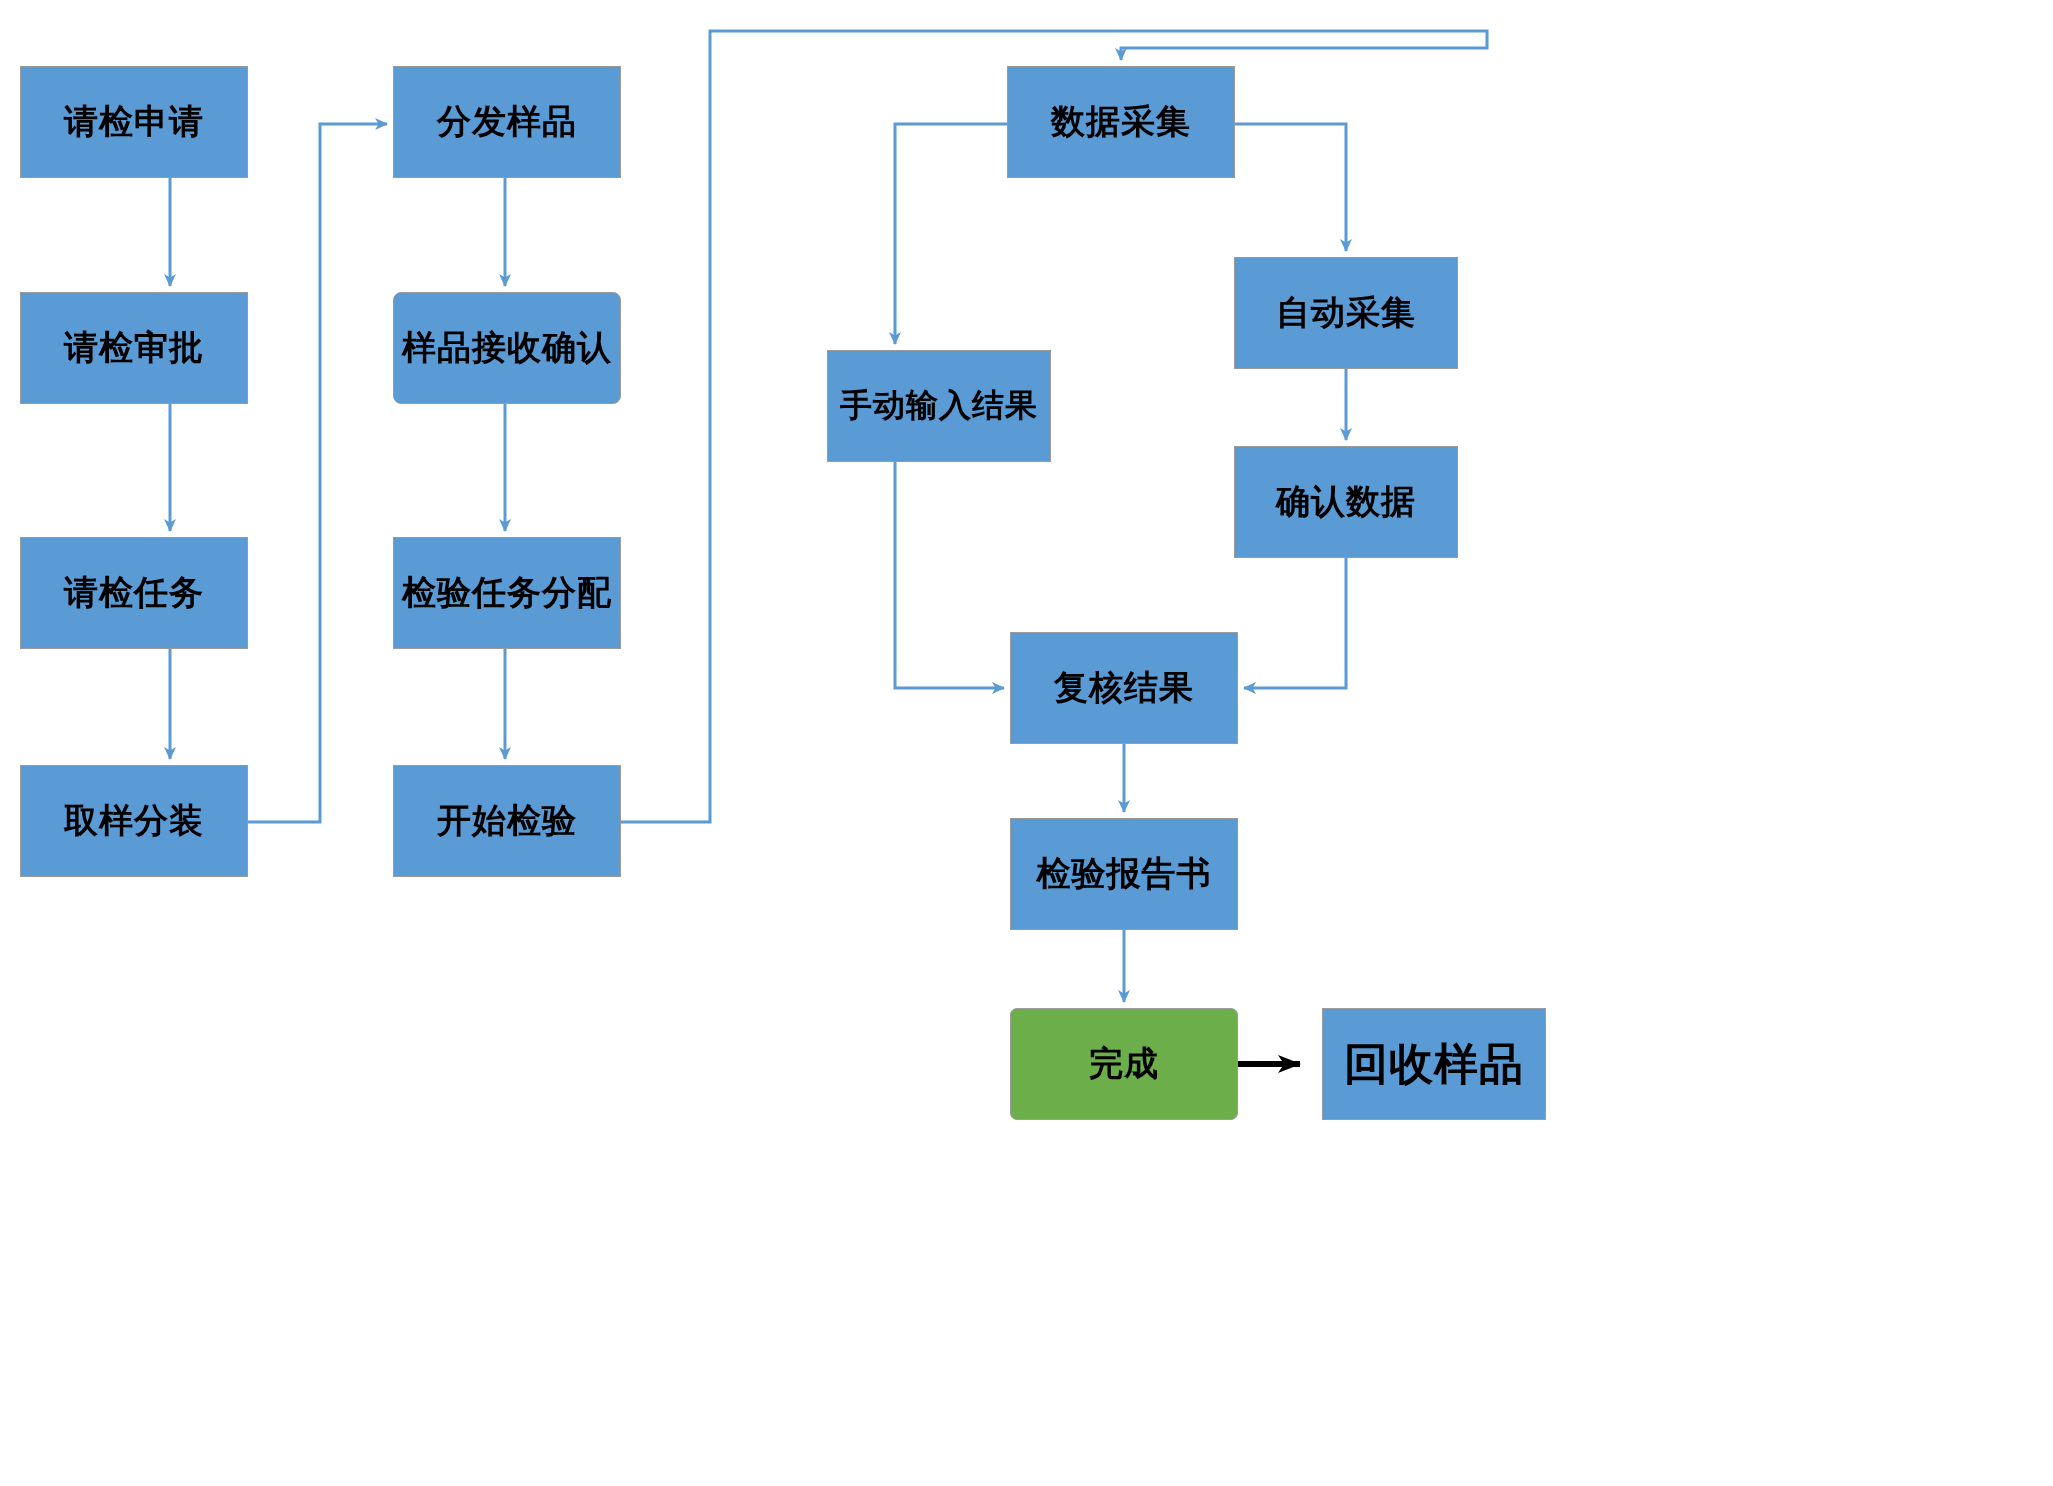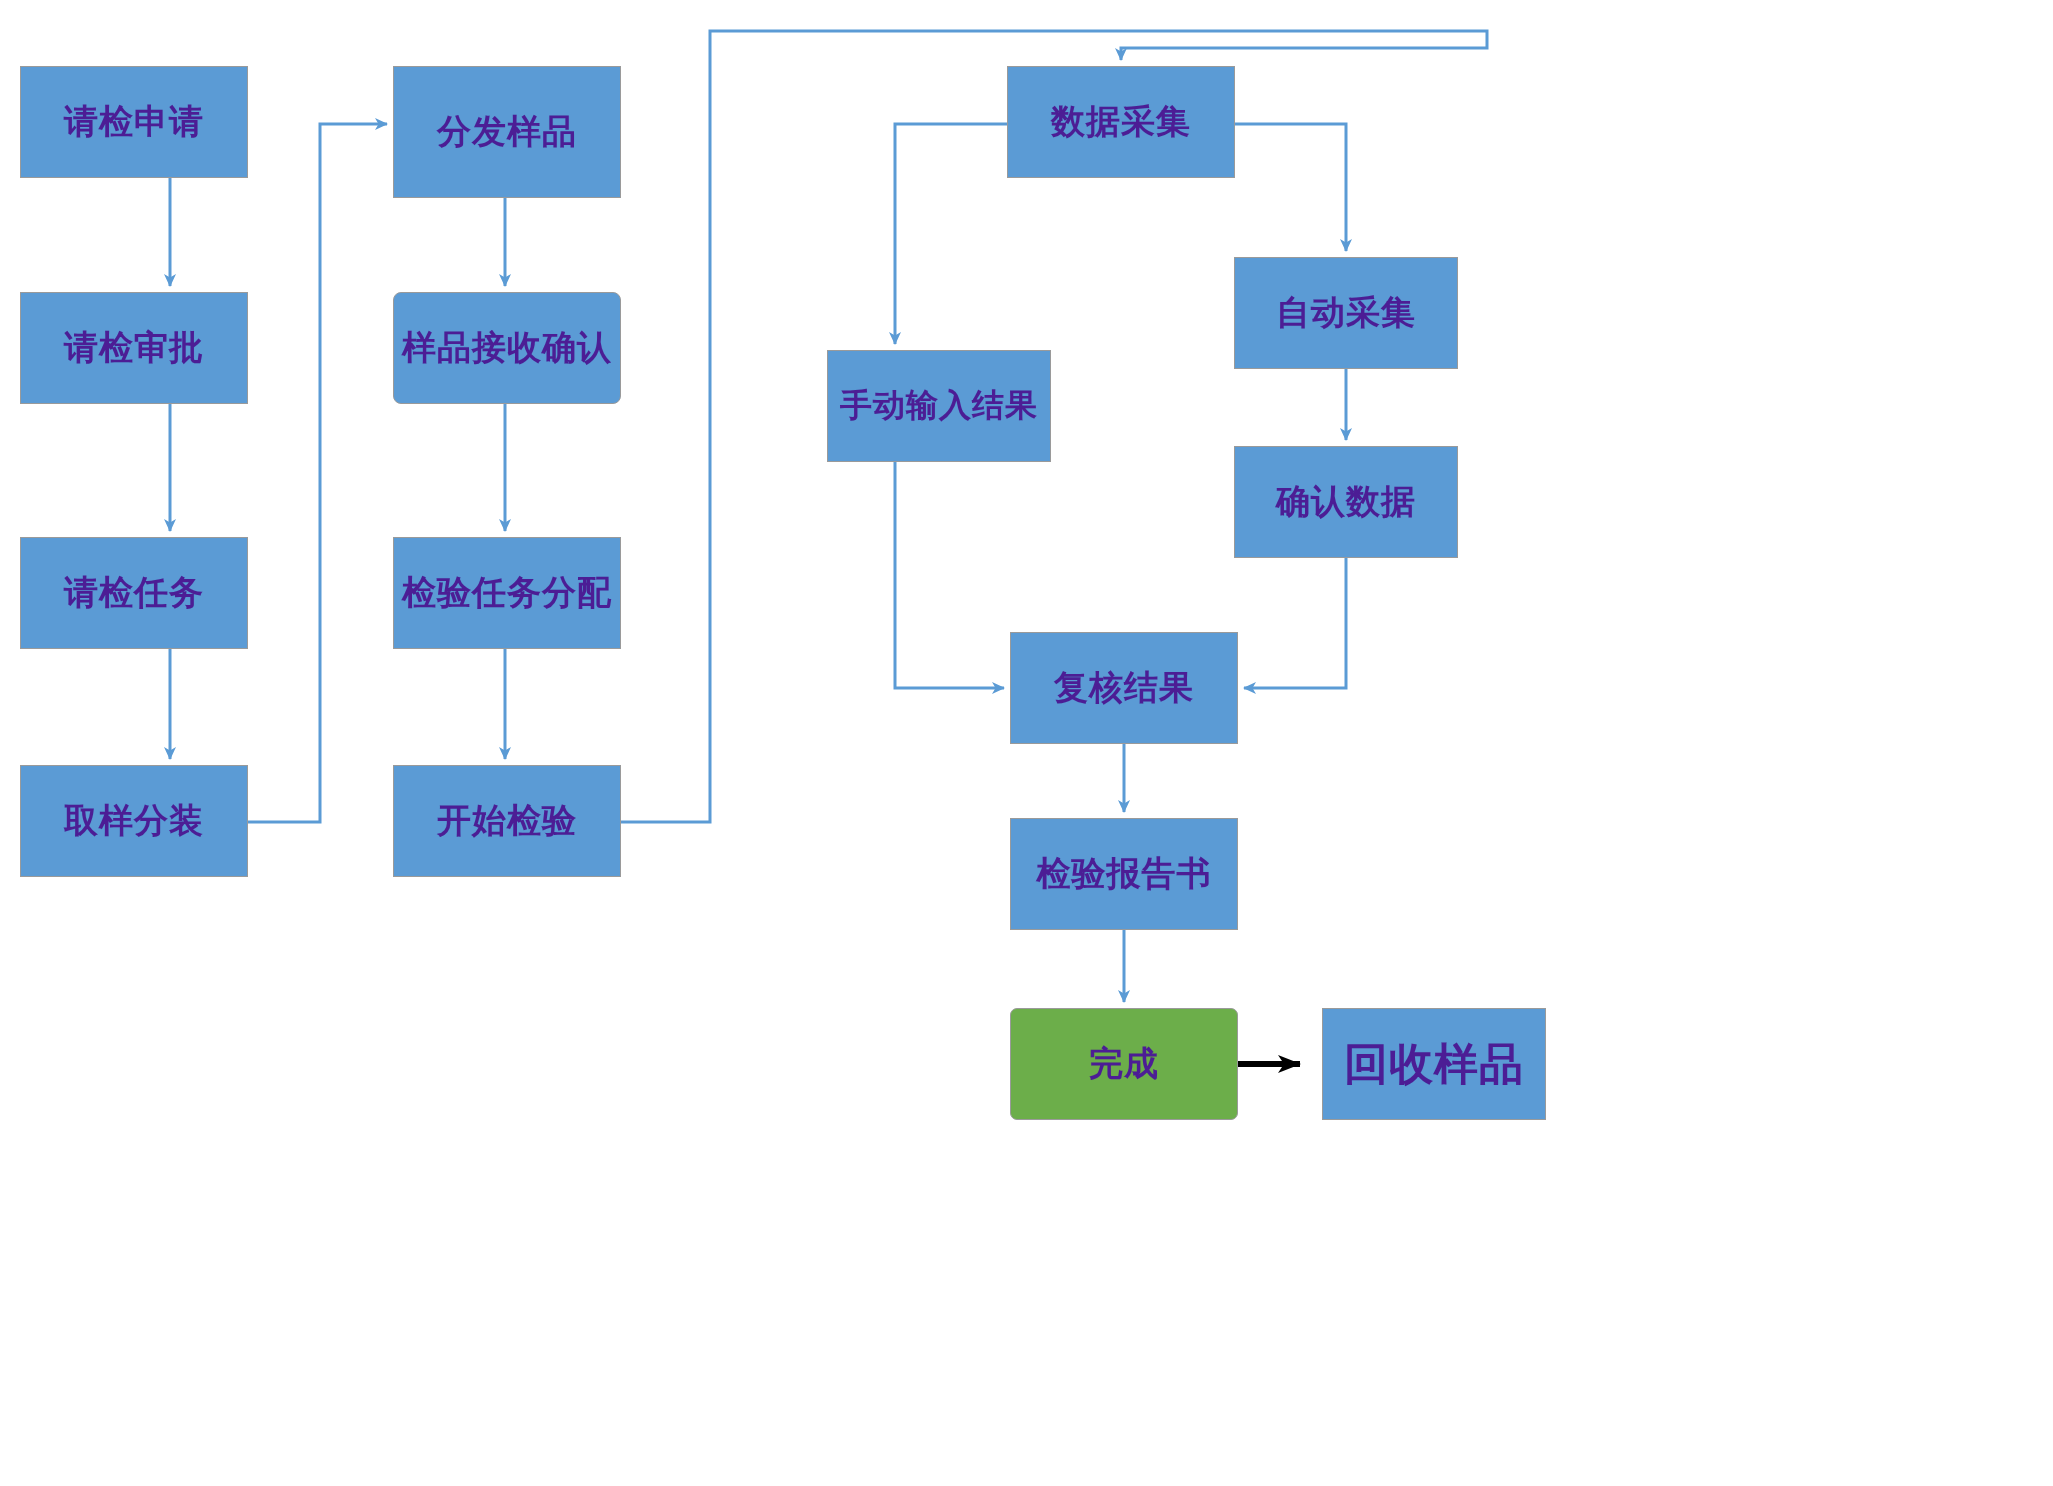--- a/index.html
+++ b/index.html
@@ -24,21 +24,21 @@
     width: 2053px;
     height: 1486px;
     pointer-events: none;
   }
   .node {
     position: absolute;
     box-sizing: border-box;
     display: flex;
     align-items: center;
     justify-content: center;
-    color: #4c1d95;
+    color: #000000;
     font-weight: bold;
     letter-spacing: 1px;
     text-align: center;
     border: 1px solid #9a9a9a;
     z-index: 5;
   }
   .node.blue  { background: #5B9BD5; }
   .node.green { background: #6CAE4A; }
   .node .label {
     display: block;
@@ -105,21 +105,21 @@
     </div>
   <div class="node blue" style="left: 20px; top: 292px; width: 228px; height: 112px; font-size: 34px;">
       <span class="label">请检审批</span>
     </div>
   <div class="node blue" style="left: 20px; top: 537px; width: 228px; height: 112px; font-size: 34px;">
       <span class="label">请检任务</span>
     </div>
   <div class="node blue" style="left: 20px; top: 765px; width: 228px; height: 112px; font-size: 34px;">
       <span class="label">取样分装</span>
     </div>
-  <div class="node blue" style="left: 393px; top: 66px; width: 228px; height: 132px; font-size: 34px;">
+  <div class="node blue" style="left: 393px; top: 66px; width: 228px; height: 112px; font-size: 34px;">
       <span class="label">分发样品</span>
     </div>
   <div class="node blue" style="left: 393px; top: 292px; width: 228px; height: 112px; font-size: 34px; border-radius: 8px;">
       <span class="label">样品接收确认</span>
     </div>
   <div class="node blue" style="left: 393px; top: 537px; width: 228px; height: 112px; font-size: 34px;">
       <span class="label">检验任务分配</span>
     </div>
   <div class="node blue" style="left: 393px; top: 765px; width: 228px; height: 112px; font-size: 34px;">
       <span class="label">开始检验</span>

